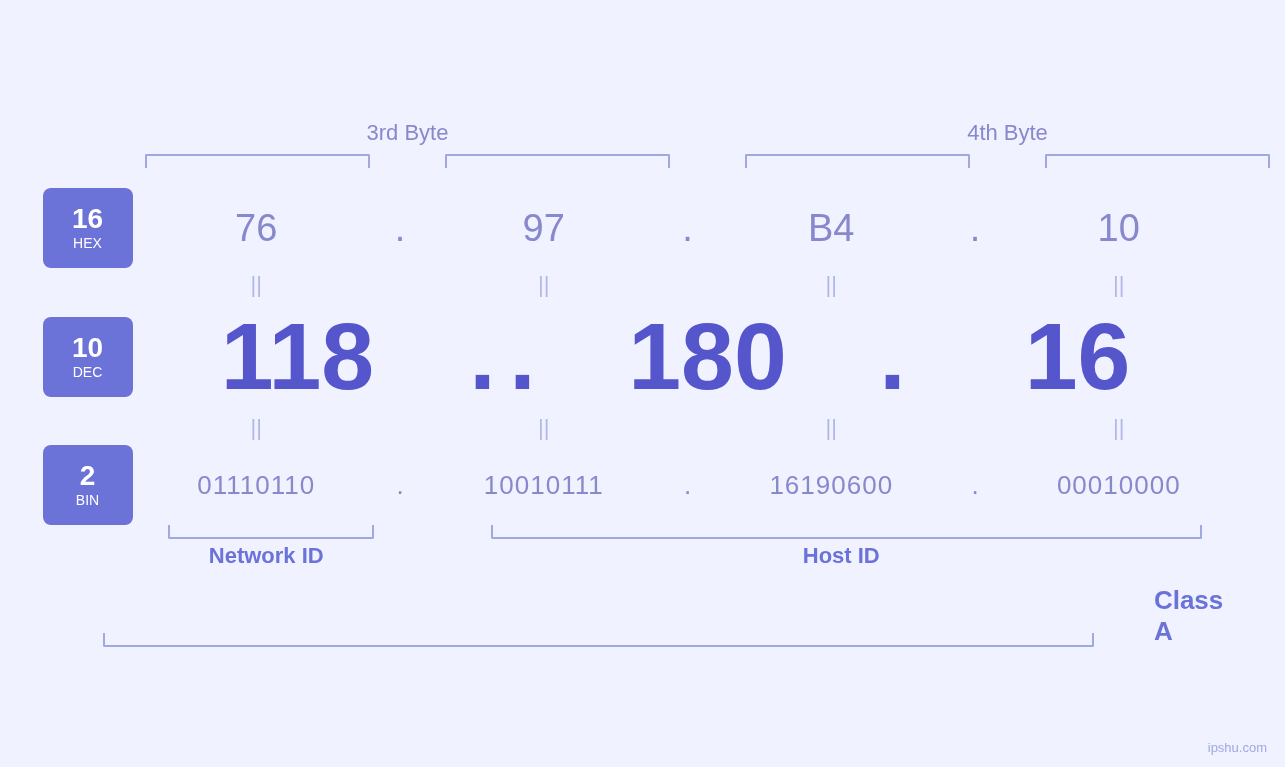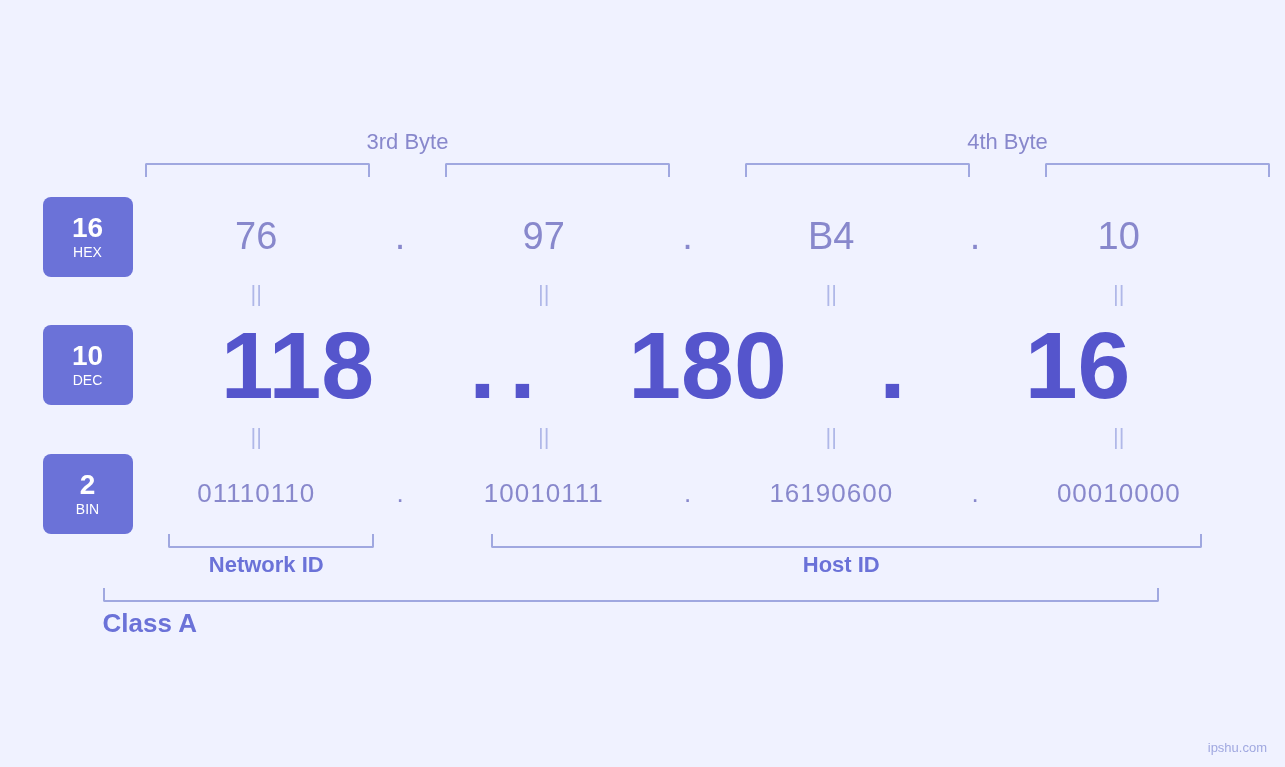--- a/index.html
+++ b/index.html
@@ -253,22 +253,22 @@
       flex: 3;
       text-align: center;
       color: #6b72d8;
       font-size: 22px;
       font-weight: bold;
     }
 
     
     .class-row {
       display: flex;
-      flex-direction: column;
-      align-items: flex-start;
+      flex-direction: row;
+      align-items: flex-end;
       width: 100%;
       margin-top: 10px;
     }
 
     .class-bottom-bracket {
       width: 88%;
       height: 14px;
       border: 2px solid #a0a8e0;
       border-top: none;
       border-radius: 0 0 2px 2px;

